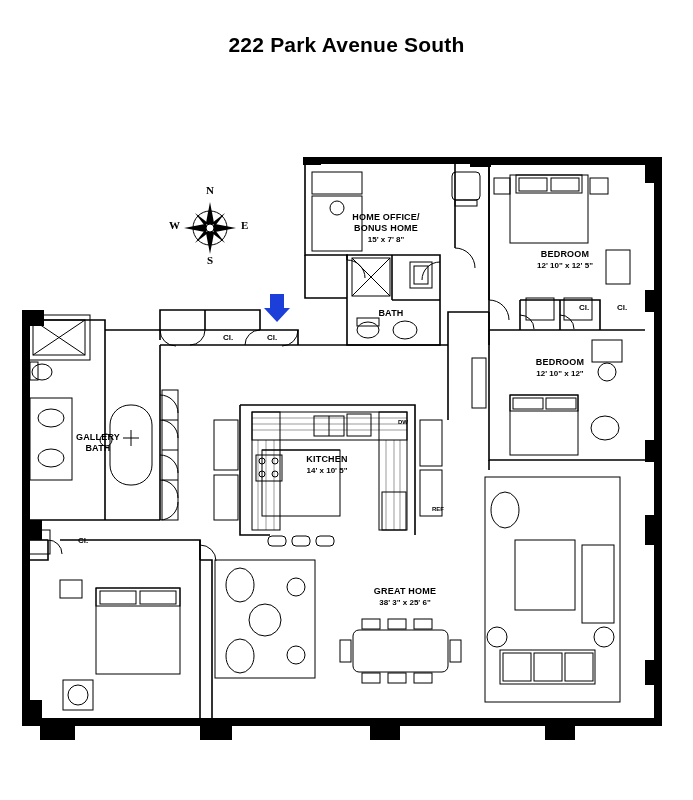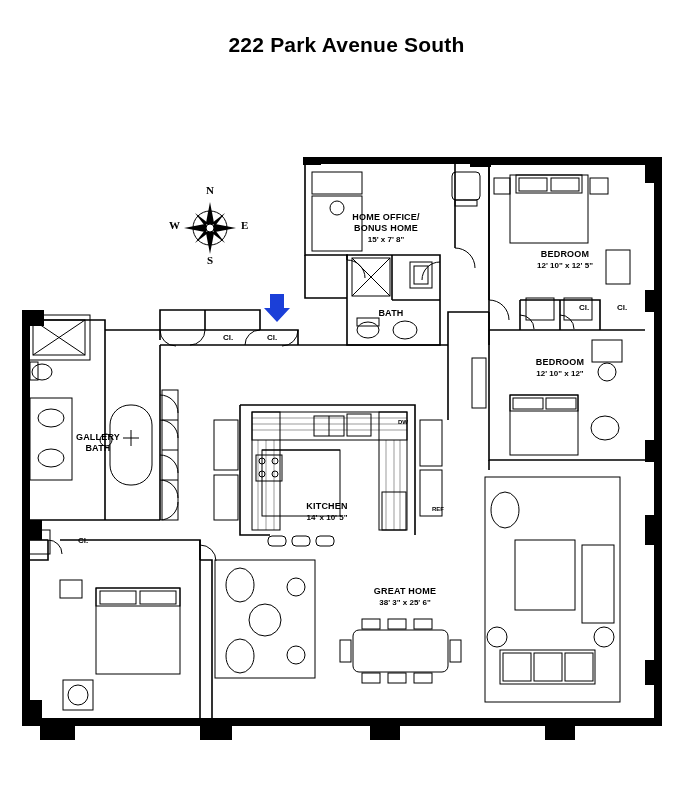--- a/index.html
+++ b/index.html
@@ -426,21 +426,21 @@
     <span>BEDROOM</span>
     <span class="dim">12' 10" x 12"</span>
   </div>
 
   <div class="room-label" style="left:53px; top:432px; width:90px;">
     <span>GALLERY</span><br>
     <span>BATH</span>
   </div>
 
 
-  <div class="room-label" style="left:272px; top:454px; width:110px;margin-top:47px;">
+  <div class="room-label" style="left:272px; top:454px; width:110px;">
     <span>KITCHEN</span>
     <span class="dim">14' x 10' 5"</span>
   </div>
 
 
   <div class="room-label" style="left:340px; top:586px; width:130px;">
     <span>GREAT HOME</span>
     <span class="dim">38' 3" x 25' 6"</span>
   </div>
 

